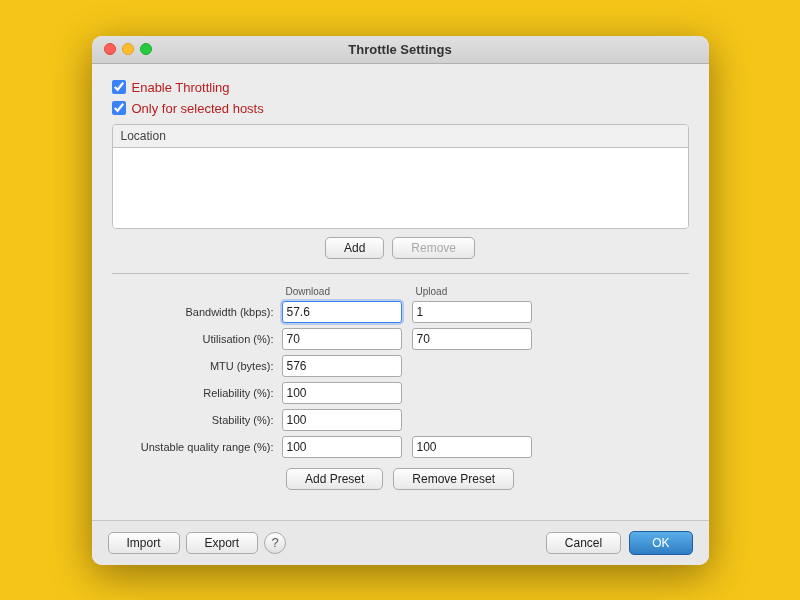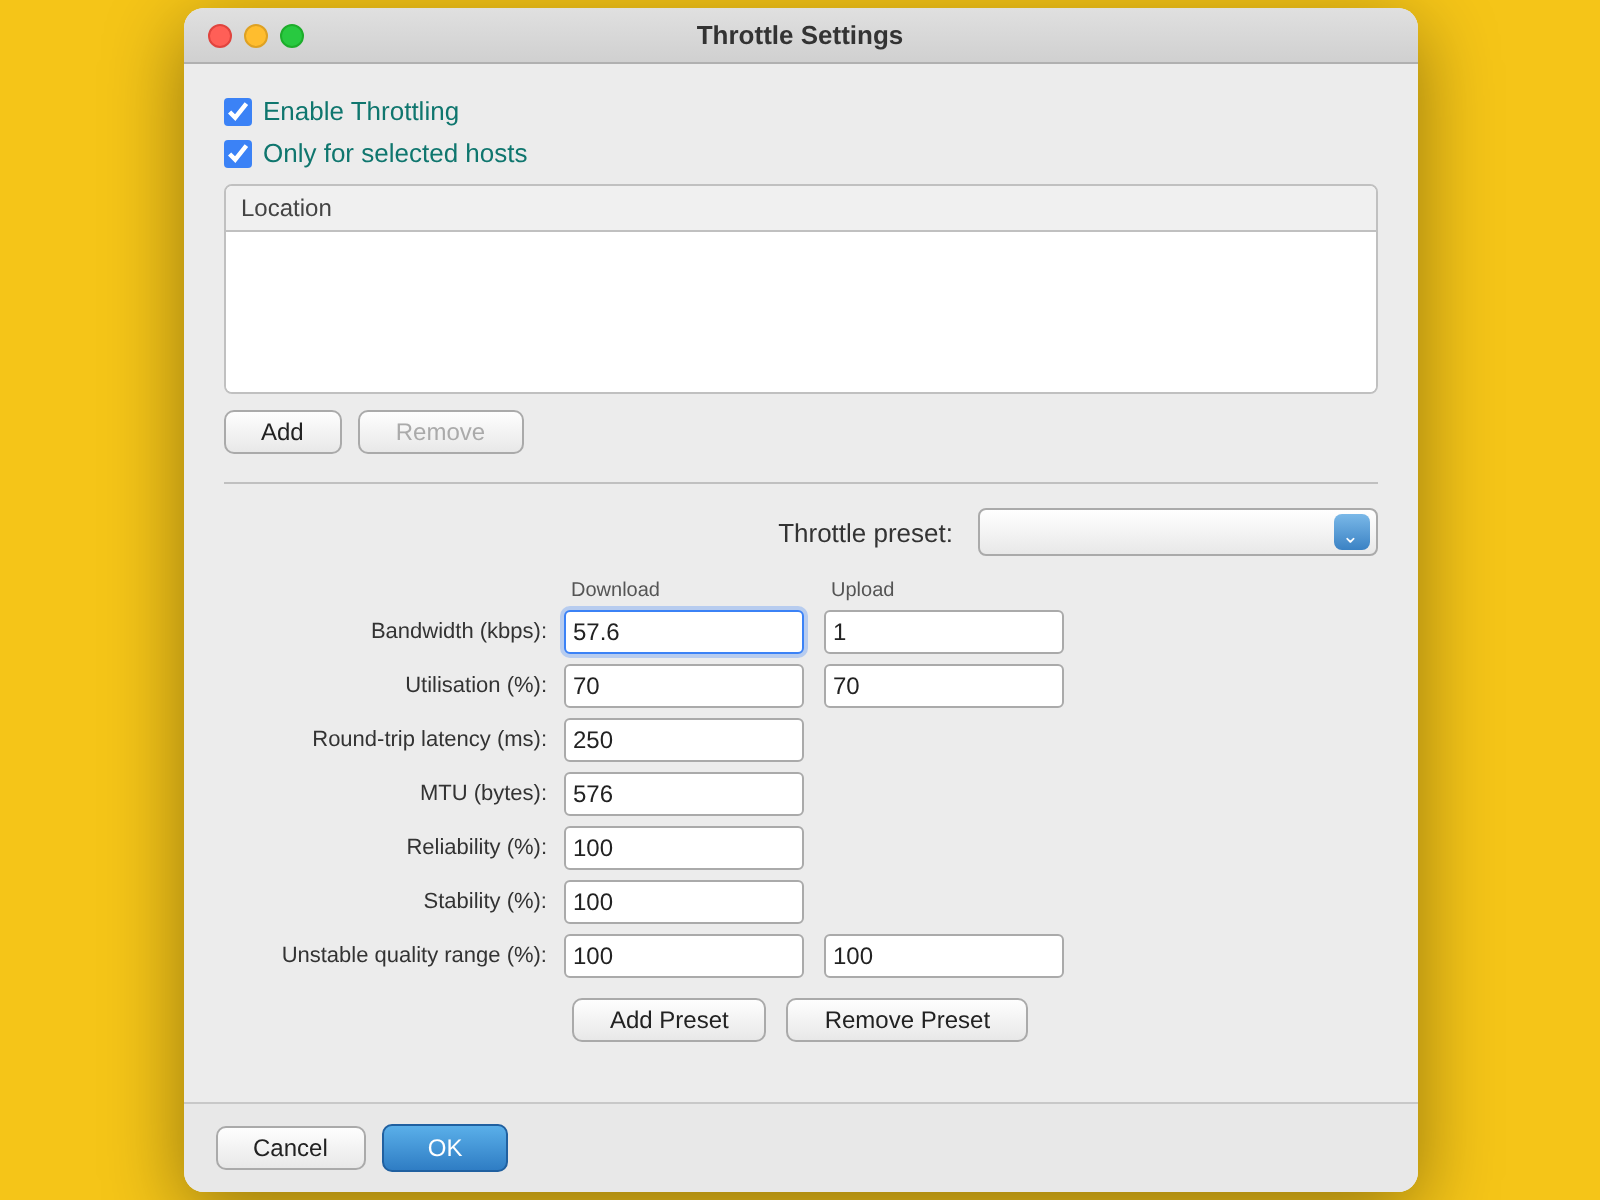--- a/index.html
+++ b/index.html
@@ -70,21 +70,21 @@
     }
 
     .checkbox-row input[type="checkbox"] {
       width: 14px;
       height: 14px;
       accent-color: #3B82F6;
     }
 
     .checkbox-label {
       font-size: 13px;
-      color: #0f766e;
+      color: #b91c1c;
     }
 
     .location-table {
       border: 1px solid #C0C0C0;
       background: #fff;
       border-radius: 4px;
       margin: 8px 0 8px 0;
       overflow: hidden;
     }
 
@@ -97,21 +97,21 @@
     }
 
     .location-table-body {
       height: 80px;
       background: #fff;
     }
 
     .table-buttons {
       display: flex;
       gap: 8px;
-      justify-content: flex-start;
+      justify-content: center;
       margin-bottom: 14px;
     }
 
     .btn {
       background: linear-gradient(to bottom, #FEFEFE, #E8E8E8);
       border: 1px solid #AAAAAA;
       border-radius: 5px;
       padding: 3px 18px;
       font-size: 12px;
       color: #222;
@@ -325,53 +325,40 @@
       <div class="location-table-body"></div>
     </div>
 
     <div class="table-buttons">
       <button class="btn">Add</button>
       <button class="btn" disabled="">Remove</button>
     </div>
 
     <hr class="divider">
 
-    <div class="preset-row">
-      <span class="preset-label">Throttle preset:</span>
-      <div class="preset-select-wrapper">
-        <select class="preset-select">
-          <option value=""></option>
-        </select>
-        <div class="select-arrow"></div>
-      </div>
-    </div>
 
     <div class="fields-section">
 
       <div class="fields-header-row">
         <span class="col-header">Download</span>
         <span class="col-header">Upload</span>
       </div>
 
       <div class="field-row">
         <span class="field-label">Bandwidth (kbps):</span>
         <input type="text" class="field-input focused" value="57.6" style="">
         <input type="text" class="field-input-upload" value="1" style="">
       </div>
 
       <div class="field-row">
         <span class="field-label">Utilisation (%):</span>
         <input type="text" class="field-input" value="70" style="">
         <input type="text" class="field-input-upload" value="70" style="">
       </div>
 
-      <div class="field-row">
-        <span class="field-label">Round-trip latency (ms):</span>
-        <input type="text" class="field-input" value="250" style="">
-      </div>
 
       <div class="field-row">
         <span class="field-label">MTU (bytes):</span>
         <input type="text" class="field-input" value="576" style="">
       </div>
 
       <div class="field-row">
         <span class="field-label">Reliability (%):</span>
         <input type="text" class="field-input" value="100" style="">
       </div>
@@ -389,18 +376,23 @@
     </div>
 
     <div class="preset-actions">
       <button class="btn">Add Preset</button>
       <button class="btn">Remove Preset</button>
     </div>
 
   </div>
 
   <div class="bottom-bar">
+    <div class="bottom-left">
+      <button class="btn">Import</button>
+      <button class="btn">Export</button>
+      <div class="help-btn">?</div>
+    </div>
     <div class="bottom-right">
       <button class="btn">Cancel</button>
       <button class="btn btn-blue">OK</button>
     </div>
   </div>
 </div>
 
 </body></html>

